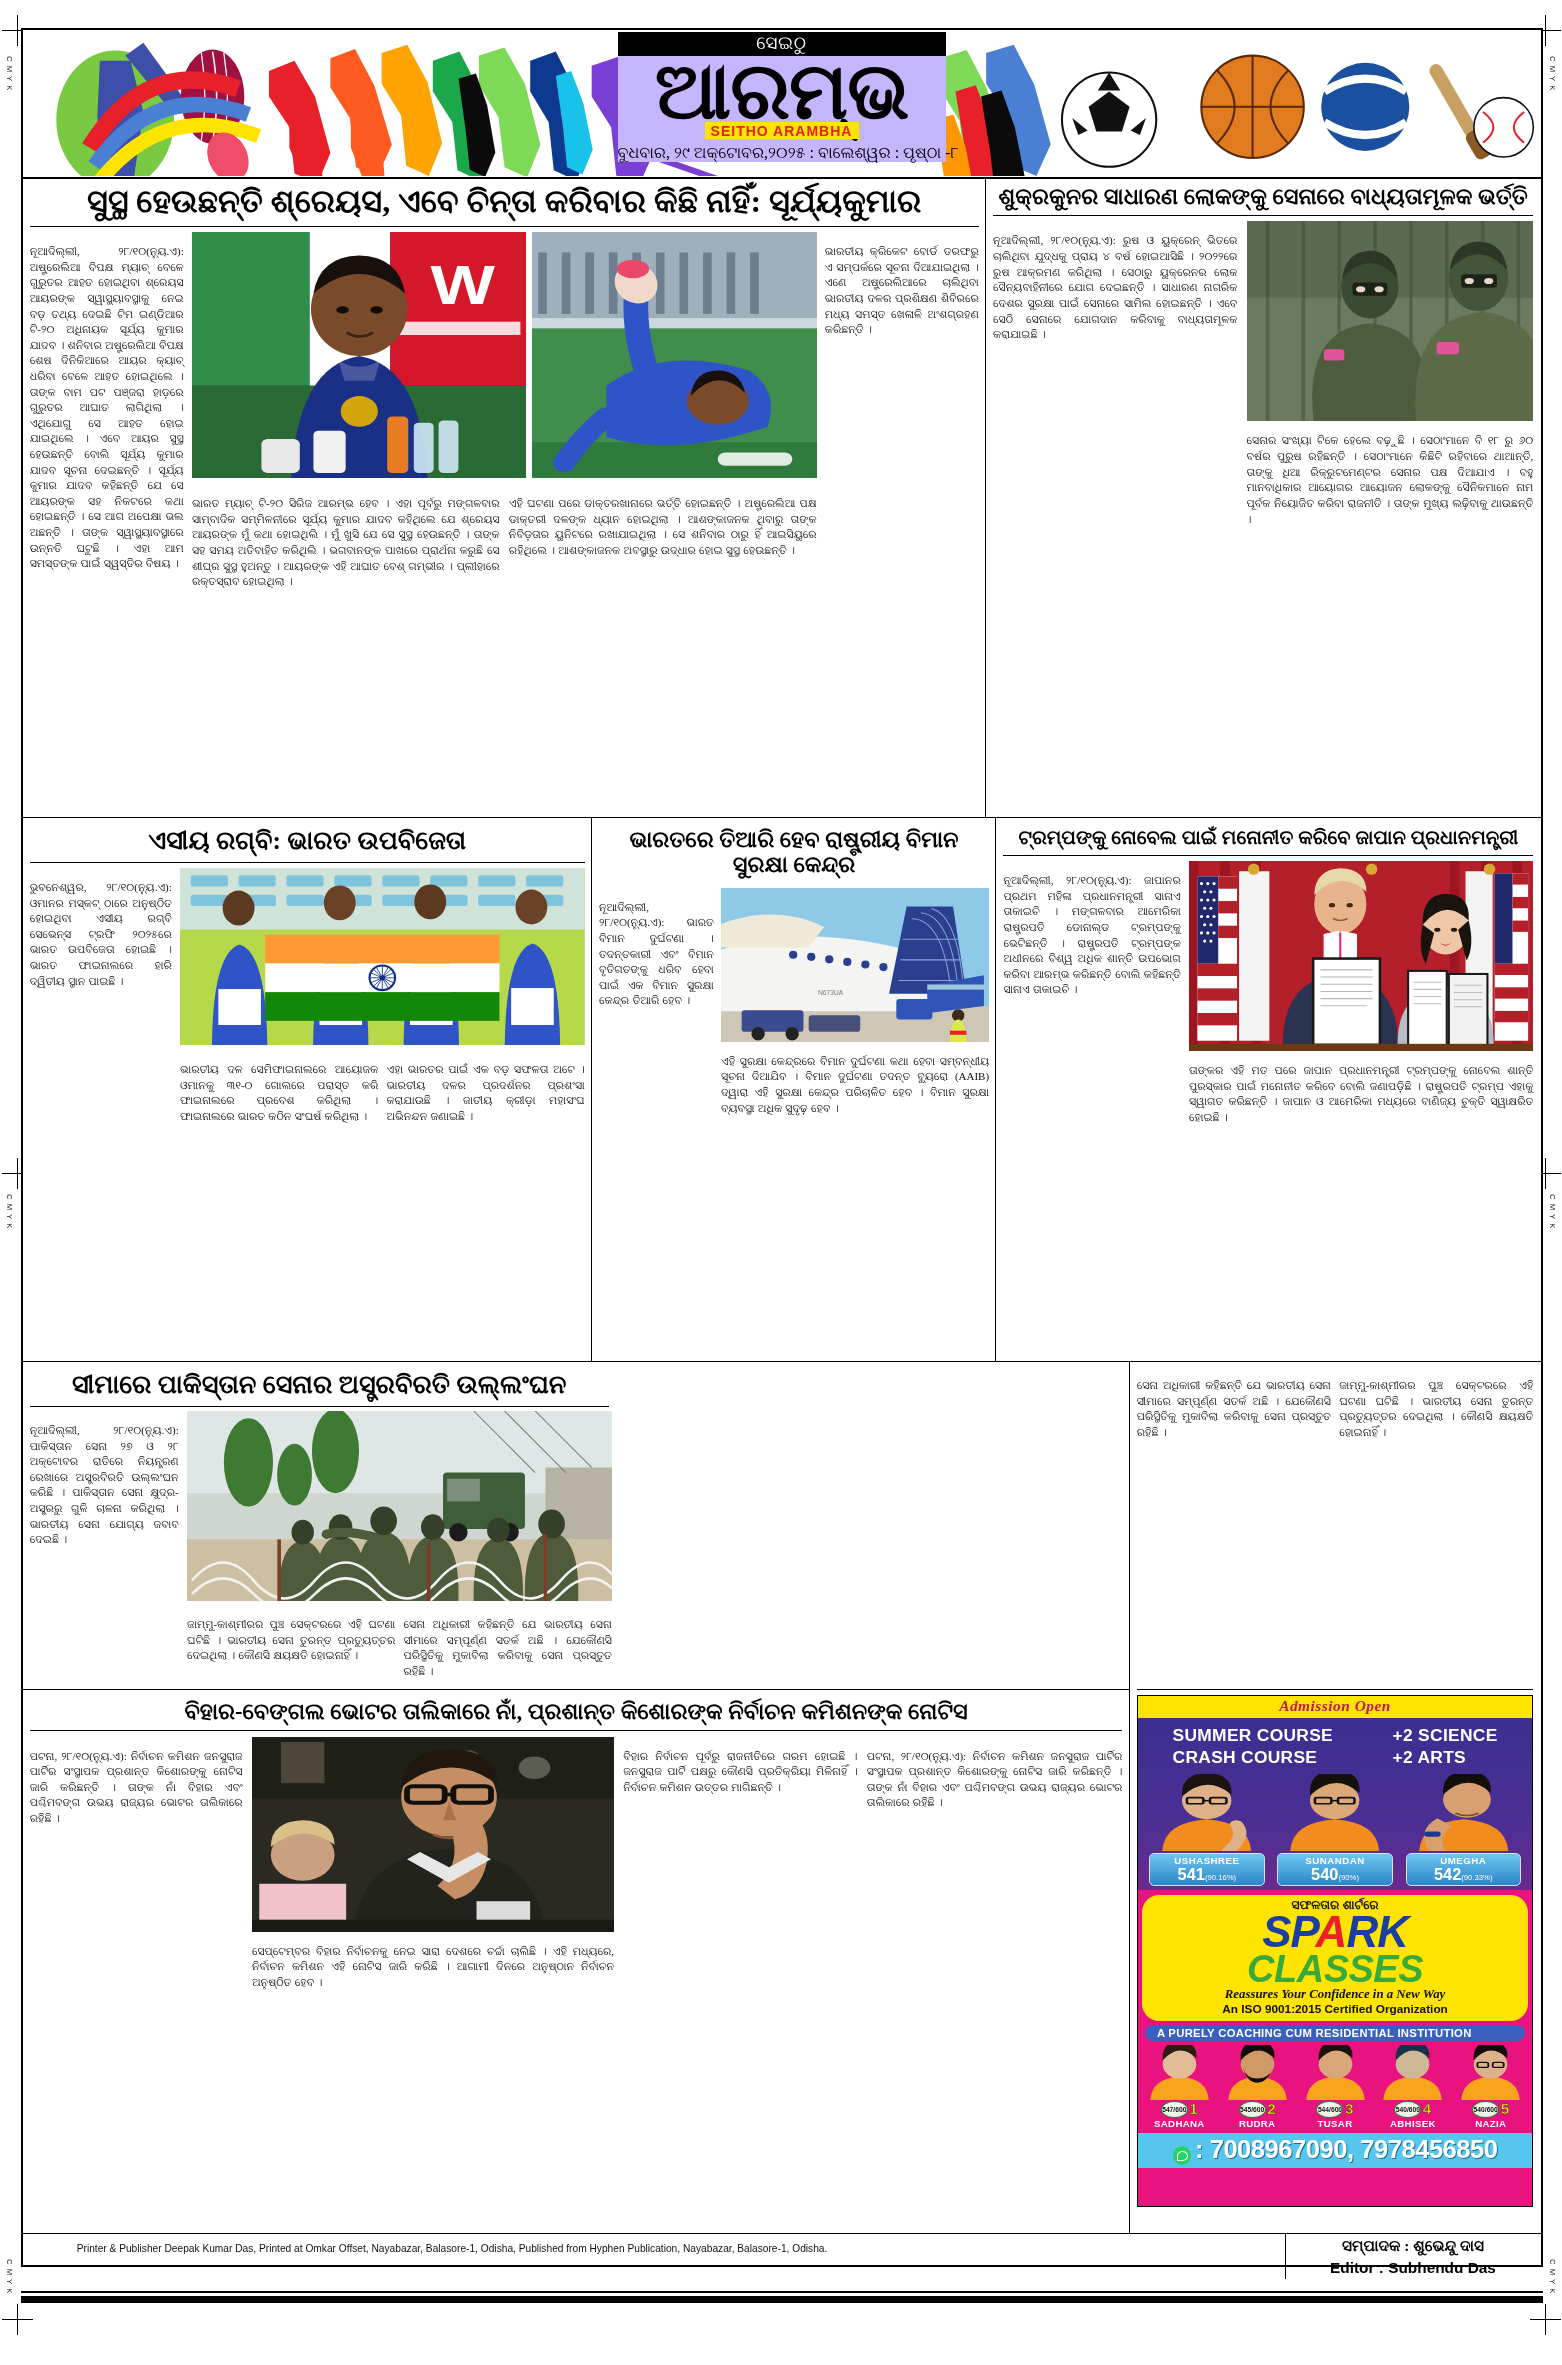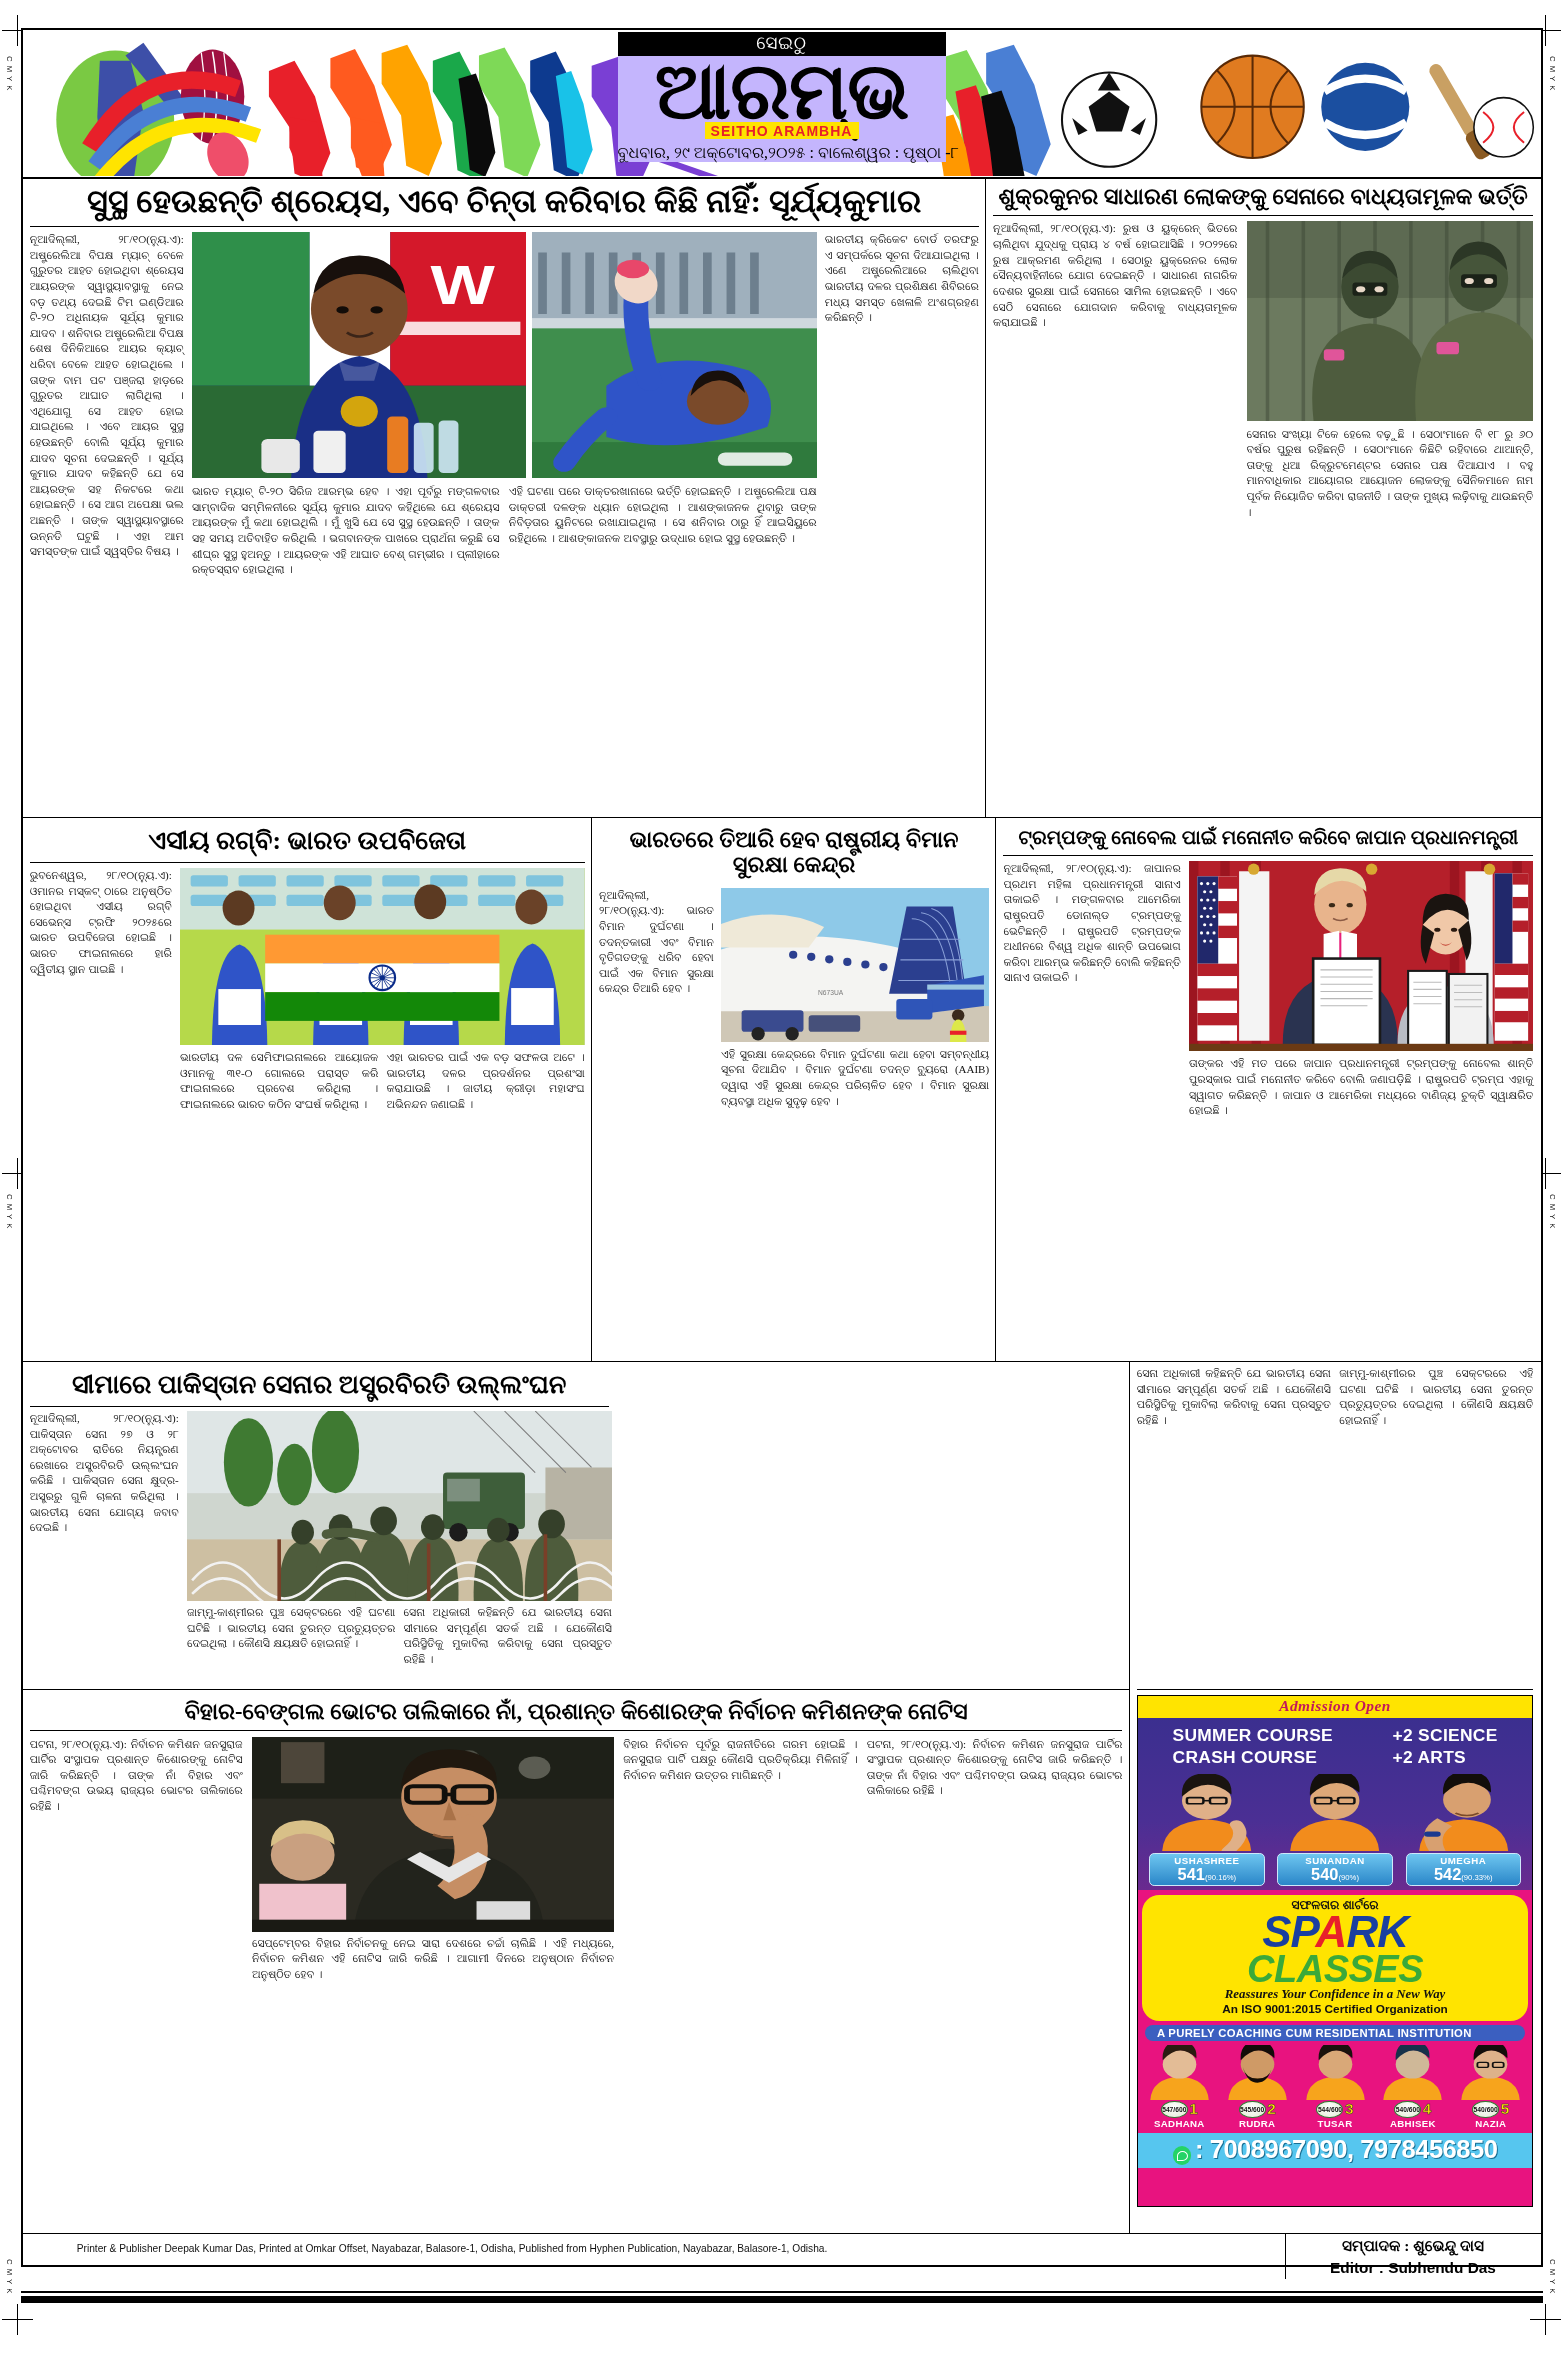--- a/index.html
+++ b/index.html
@@ -56,21 +56,21 @@
     padding:5.1px 4.1px 6.1px;
   }
   .hl-xl  { font-size:32px; }
   .hl-lg  { font-size:25.6px; }
   .hl-md  { font-size:22.5px; }
   .hl-sm  { font-size:19.5px; }
   .body {
     font-family:"Liberation Serif", serif;
     font-size:11px; line-height:1.42;
     text-align:justify; color:#111;
-    hyphens:none; word-spacing:0.5px;
+    hyphens:none; word-spacing:0.5px;margin-top:12px;
   }
 
   .photo { display:block; width:100%; background:#d9d9d9; position:relative; overflow:hidden; }
   .photo svg, .photo .ph { display:block; width:100%; height:100%; }
 
   .vdiv { border-left:1px solid #000; }
 
   
   .ad { position:relative; width:100%; height:100%; background:#e8137f; overflow:hidden;
         border:1.5px solid #000; }

